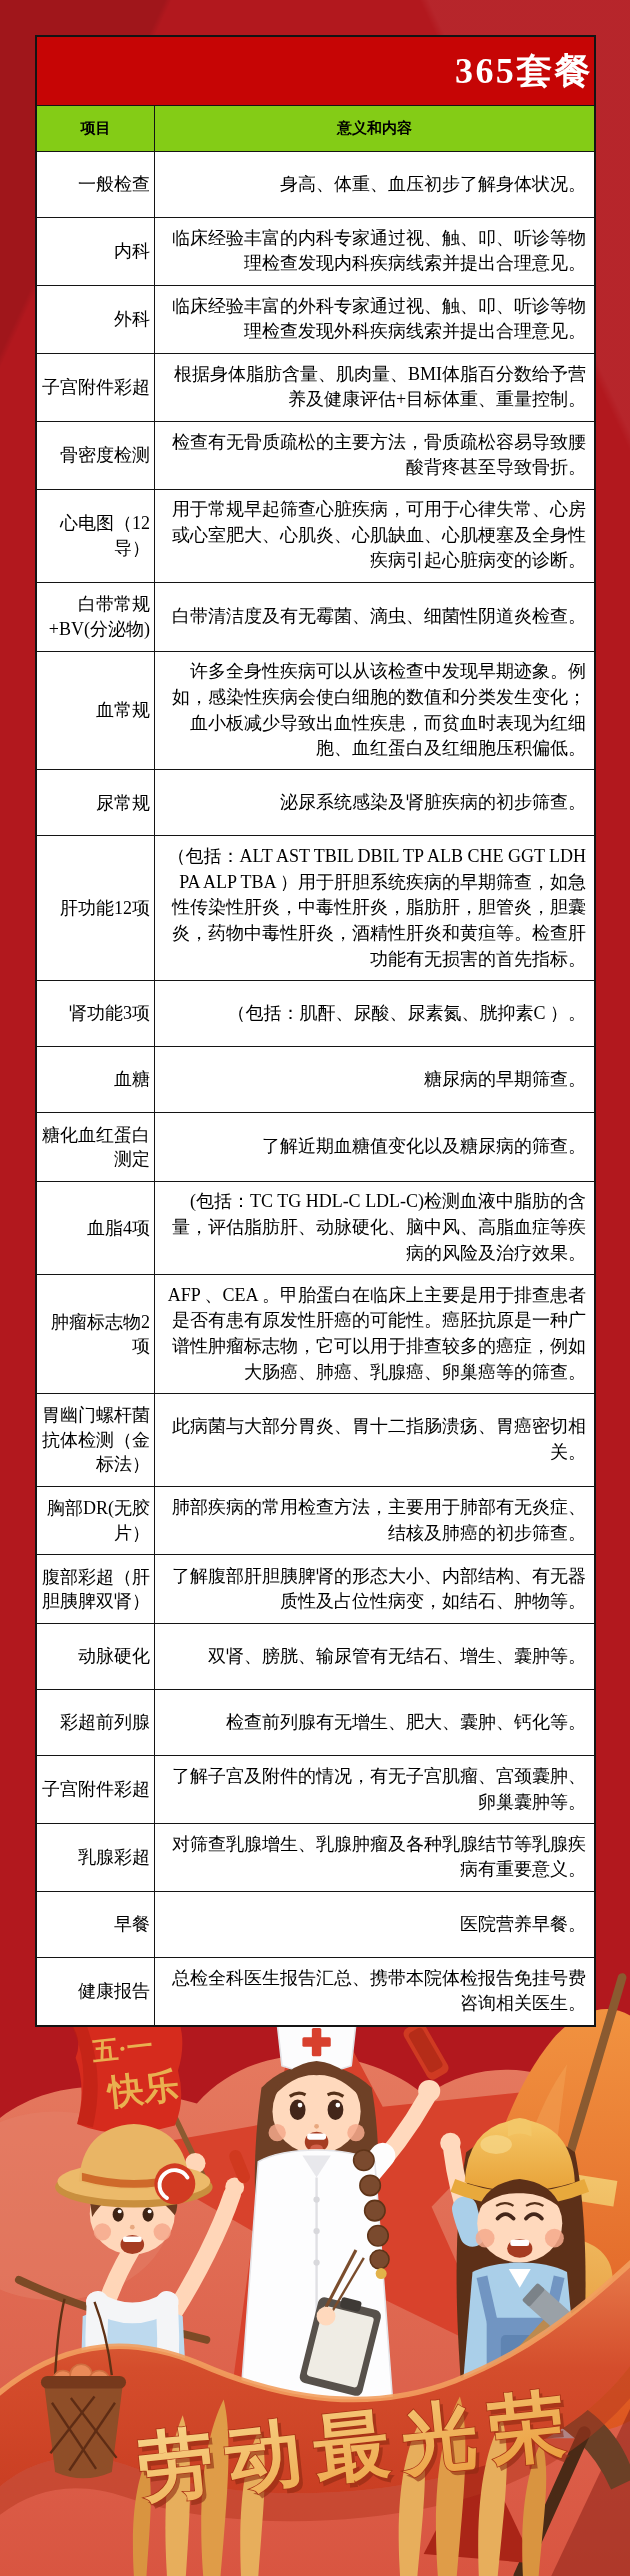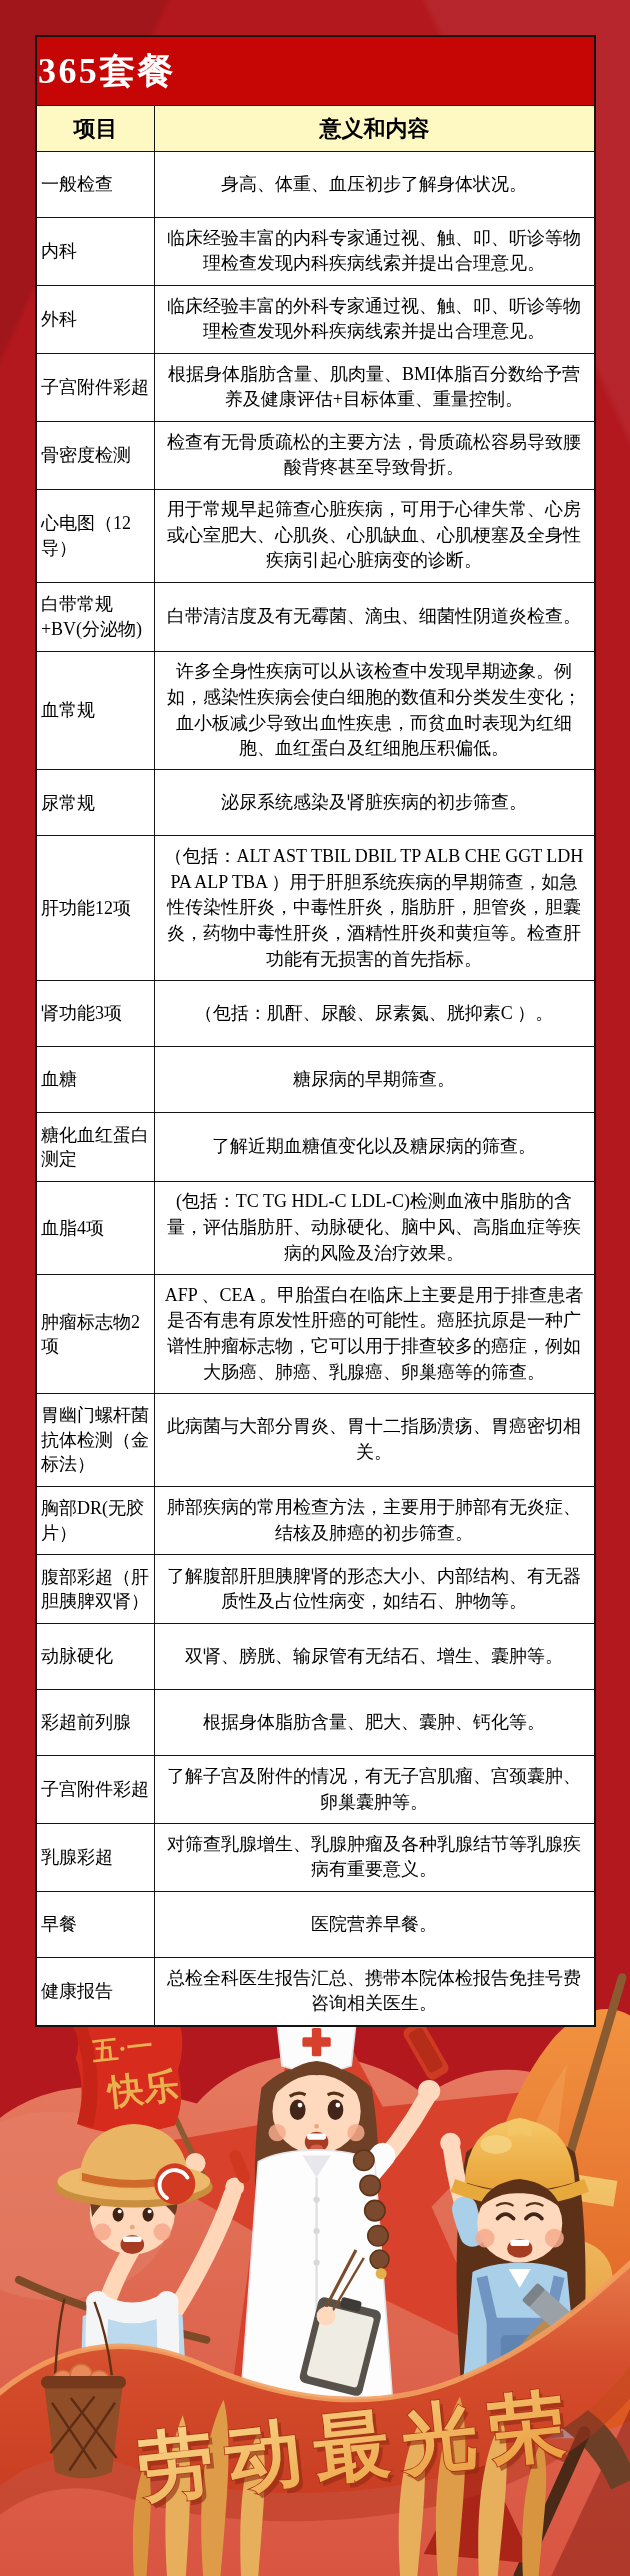--- a/index.html
+++ b/index.html
@@ -9,29 +9,29 @@
       linear-gradient(115deg, rgba(0,0,0,0.10) 0 9%, rgba(0,0,0,0) 9.4%),
       linear-gradient(245deg, rgba(255,255,255,0.06) 0 11%, rgba(255,255,255,0) 11.5%),
       #b2181e;
     font-family:"Liberation Serif","DejaVu Serif",serif;
   }
   .table-wrap{position:absolute;left:35px;top:35px;width:561px;z-index:3;}
   table.pkg{width:100%;border-collapse:collapse;background:#fff;border:2.4px solid #141414;}
   .pkg th,.pkg td{border:1.6px solid #141414;color:#000;}
   .pkg .title{
     background:#c60505;color:#ffffff;font-size:36px;font-weight:bold;
-    height:66px;text-align:left;letter-spacing:2.4px;
+    height:66px;text-align:right;letter-spacing:2.4px;
   }
-  .pkg .h-item,.pkg .h-meaning{font-size:22px;font-weight:bold;height:43px;text-align:center;background:#fef9c3;}
+  .pkg .h-item,.pkg .h-meaning{font-size:15px;font-weight:bold;height:43px;text-align:center;background:#84cc16;}
   .pkg .c-item{
-    width:109px;text-align:left;font-size:18px;line-height:1.35;
+    width:109px;text-align:right;font-size:18px;line-height:1.35;
     padding:9.5px 3.9px;height:46px;vertical-align:middle;
   }
   .pkg .c-desc{
-    font-size:18px;line-height:1.42;text-align:center;
+    font-size:18px;line-height:1.42;text-align:right;
     padding:7.9px 7.9px 7.9px 7px;vertical-align:middle;
   }
   .illustration{position:absolute;left:0;bottom:0;width:630px;height:630px;display:block;z-index:1;}
 </style>
 </head>
 <body>
 
 <div class="page">
 
   <div class="table-wrap">
@@ -137,21 +137,21 @@
       <td class="c-desc">了解腹部肝胆胰脾肾的形态大小、内部结构、有无器质性及占位性病变，如结石、肿物等。</td>
     </tr>
 
     <tr>
       <td class="c-item">动脉硬化</td>
       <td class="c-desc">双肾、膀胱、输尿管有无结石、增生、囊肿等。</td>
     </tr>
 
     <tr>
       <td class="c-item">彩超前列腺</td>
-      <td class="c-desc">根据身体脂肪含量、肥大、囊肿、钙化等。</td>
+      <td class="c-desc">检查前列腺有无增生、肥大、囊肿、钙化等。</td>
     </tr>
 
     <tr>
       <td class="c-item">子宫附件彩超</td>
       <td class="c-desc">了解子宫及附件的情况，有无子宫肌瘤、宫颈囊肿、卵巢囊肿等。</td>
     </tr>
 
     <tr>
       <td class="c-item">乳腺彩超</td>
       <td class="c-desc">对筛查乳腺增生、乳腺肿瘤及各种乳腺结节等乳腺疾病有重要意义。</td>

